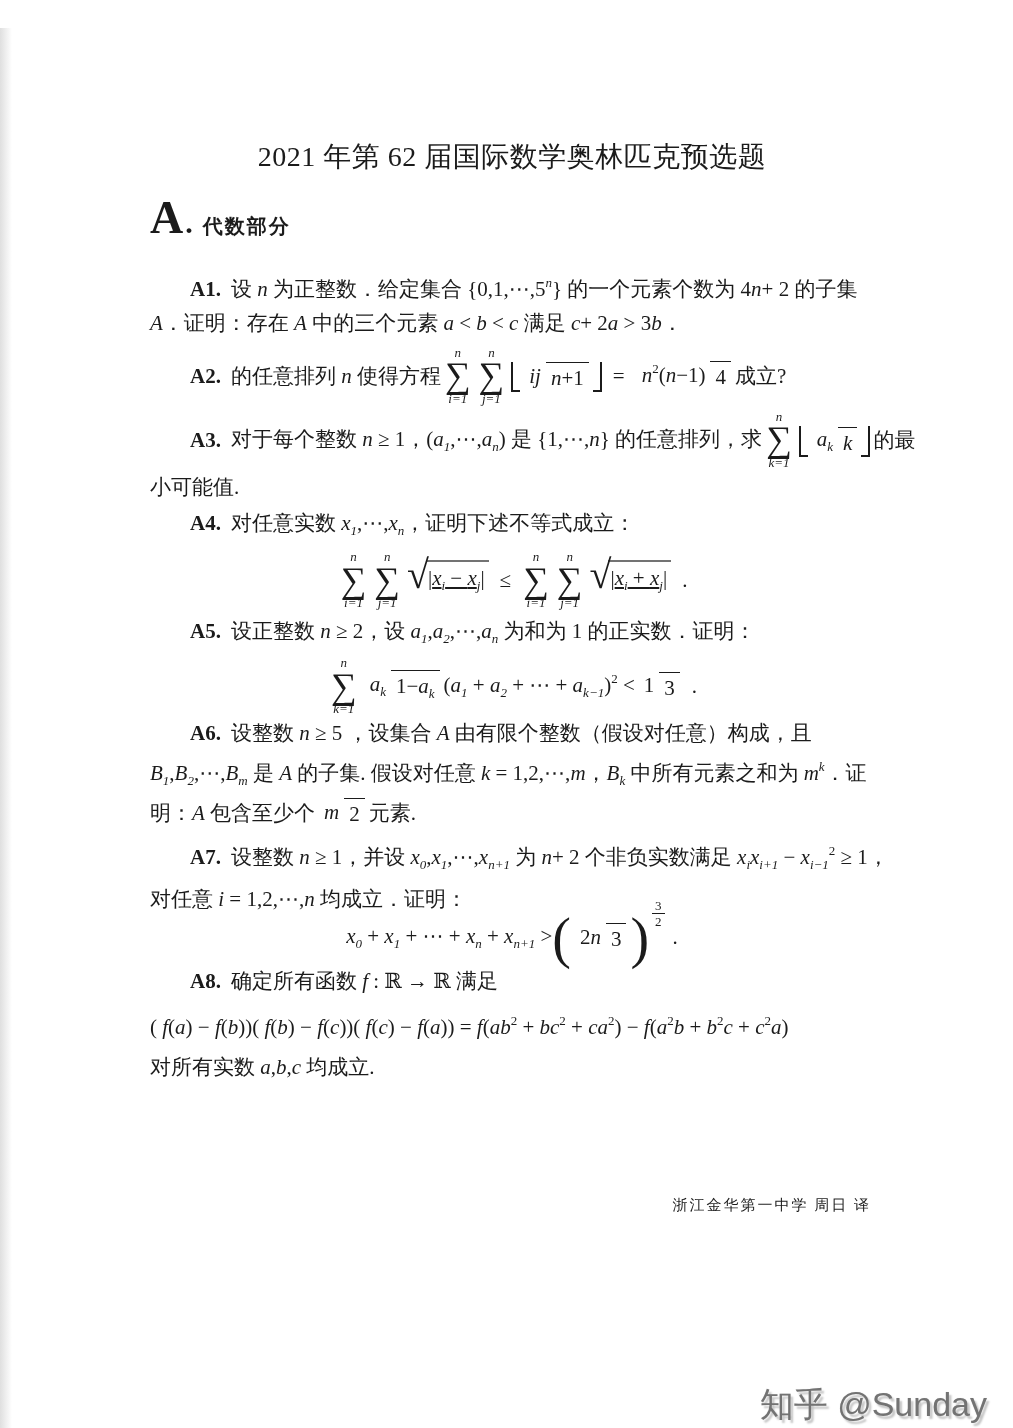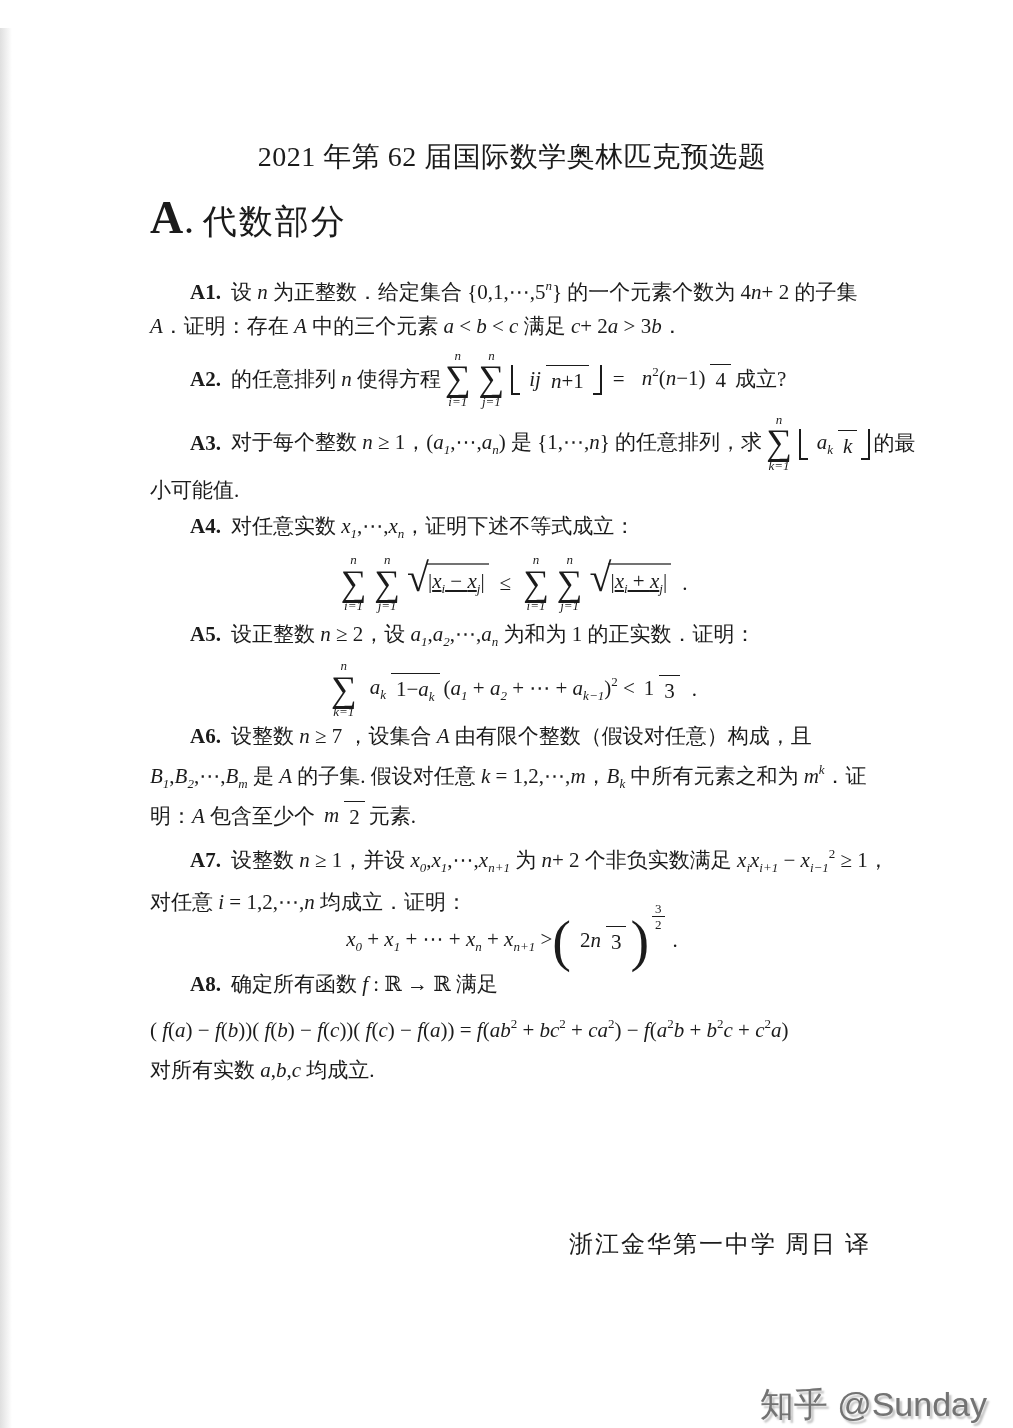--- a/index.html
+++ b/index.html
@@ -20,21 +20,21 @@
   .content{position:absolute;left:150px;top:0;width:724px;font-size:21px;}
 
   .title{
     margin:112px 0 0 0;
     font-size:28px;font-weight:400;line-height:34px;
     text-align:center;letter-spacing:0.5px;white-space:nowrap;
   }
   .sec{display:flex;align-items:baseline;margin-top:20px;}
   .sec-letter{font-size:46px;font-weight:700;line-height:48px;}
   .sec-dot{font-size:30px;font-weight:700;margin:0 10px 0 2px;}
-  .sec-name{font-size:34px;font-weight:400;letter-spacing:2px;}
+  .sec-name{font-size:20px;font-weight:700;letter-spacing:2px;}
 
   .para{margin:0;line-height:34px;white-space:nowrap;}
   .indent{padding-left:40px;}
   .plabel{font-weight:700;margin-right:10px;font-style:normal;}
 
   .mrow{display:flex;align-items:center;white-space:nowrap;}
   .mrow.center{justify-content:center;}
 
   
   .fr-t{font-style:normal;}
@@ -62,22 +62,22 @@
   .sqrt .radicand{border-top:2px solid #737373;padding:4px 4px 0 2px;text-decoration:underline;}
 
   .bigp{font-size:56px;line-height:0;font-style:normal;}
   .expfrac{display:inline-flex;flex-direction:column;align-items:center;font-size:13px;line-height:1.2;transform:translateY(-24px);margin-left:3px;}
   .expfrac .efden{border-top:1.2px solid #1b1b1b;padding:0 3px;}
 
   .op{margin:0 8px;}
   .tailp{margin-left:8px;}
 
   .attribution{
-    position:absolute;top:1200px;right:142px;
-    font-size:24px;letter-spacing:2px;white-space:nowrap;
+    position:absolute;top:1168px;right:142px;
+    font-size:15px;letter-spacing:2px;white-space:nowrap;
   }
   .watermark{
     position:absolute;top:1354px;right:26px;
     font-family:"Liberation Sans","DejaVu Sans",sans-serif;
     font-size:34px;color:#737373;
     text-shadow:2.5px 2.5px 2px #c4c4c4, 0 0 1px #dedede;
     white-space:nowrap;
   }
 
   
@@ -199,21 +199,21 @@
           <span class="den"><span class="fr-t">1−</span><span class="fr-m">a</span><span class="fr-subm">k</span></span>
         </span>
       <span><span class="fr-t">(</span><span class="fr-m">a</span><span class="fr-subm">1</span><span class="fr-t"> + </span><span class="fr-m">a</span><span class="fr-subm">2</span><span class="fr-t"> + ⋯ + </span><span class="fr-m">a</span><span class="fr-subm">k−1</span><span class="fr-t">)</span><span class="fr-sup">2</span><span class="fr-t"> &lt; </span></span>
       <span class="frac">
           <span class="num">1</span>
           <span class="den">3</span>
         </span>
       <span class="tailp">.</span>
     </div>
 
-    <p class="para indent mt0"><b class="plabel">A6.</b><span><span class="fr-t">设整数 </span><span class="fr-m">n</span><span class="fr-t"> ≥ 7 ，设集合 </span><span class="fr-m">A</span><span class="fr-t"> 由有限个整数（假设对任意）构成，且</span></span></p>
+    <p class="para indent mt0"><b class="plabel">A6.</b><span><span class="fr-t">设整数 </span><span class="fr-m">n</span><span class="fr-t"> ≥ 5 ，设集合 </span><span class="fr-m">A</span><span class="fr-t"> 由有限个整数（假设对任意）构成，且</span></span></p>
     <p class="para mt0"><span><span class="fr-m">B</span><span class="fr-subm">1</span><span class="fr-t">,</span><span class="fr-m">B</span><span class="fr-subm">2</span><span class="fr-t">,⋯,</span><span class="fr-m">B</span><span class="fr-subm">m</span><span class="fr-t"> 是 </span><span class="fr-m">A</span><span class="fr-t"> 的子集. 假设对任意 </span><span class="fr-m">k</span><span class="fr-t"> = 1,2,⋯,</span><span class="fr-m">m</span><span class="fr-t">，</span><span class="fr-m">B</span><span class="fr-subm">k</span><span class="fr-t"> 中所有元素之和为 </span><span class="fr-m">m</span><span class="fr-supm">k</span><span class="fr-t">．证</span></span></p>
     <div class="mrow mt0">
       <span><span class="fr-t">明：</span><span class="fr-m">A</span><span class="fr-t"> 包含至少个 </span></span>
       <span class="frac">
           <span class="num"><span class="fr-m">m</span></span>
           <span class="den"><span class="fr-t">2</span></span>
         </span>
       <span><span class="fr-t"> 元素.</span></span>
     </div>
 

